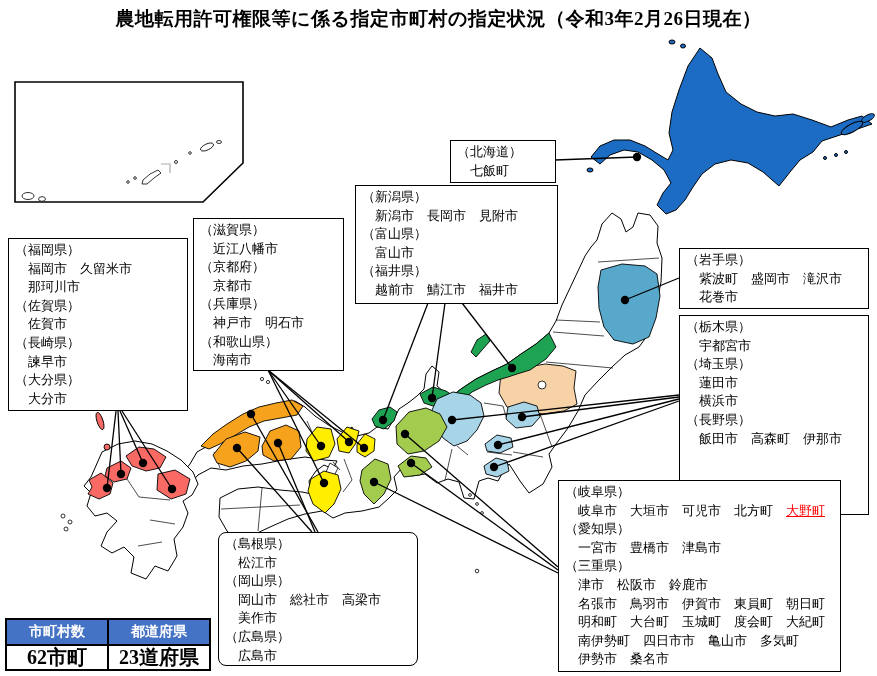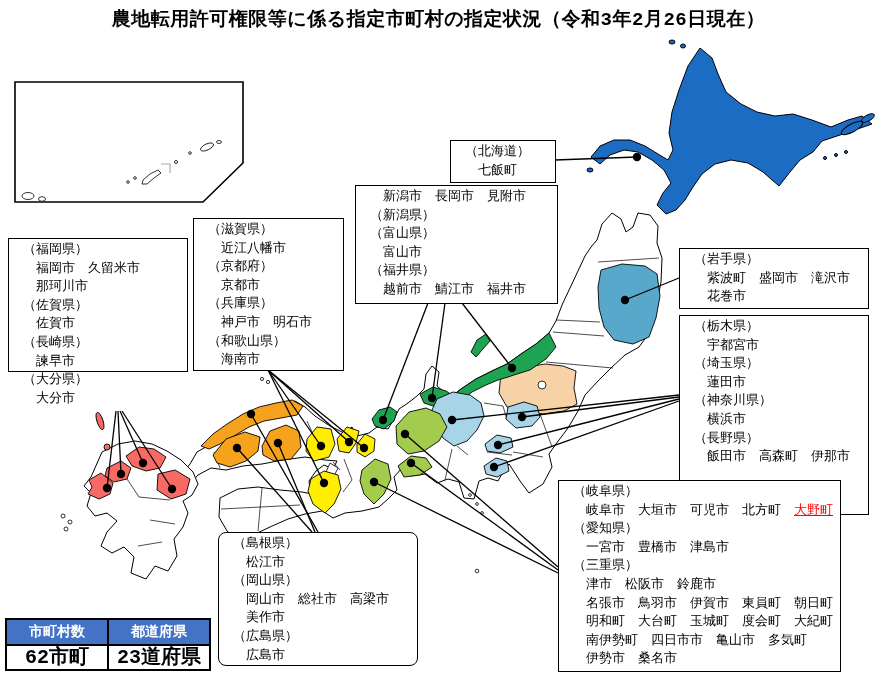--- a/index.html
+++ b/index.html
@@ -1,22 +1,22 @@
 <!DOCTYPE html>
 <html><head>
 <meta charset="utf-8">
 <style>
   html,body{margin:0;padding:0;background:#fff;}
   .stage{position:relative;width:877px;height:676px;background:#fff;overflow:hidden;
-         font-family:Liberation Mono, monospace;}
+         font-family:Liberation Serif, serif;}
   .title{position:absolute;top:6px;left:0;width:877px;text-align:center;
          font-size:19px;font-weight:bold;color:#000;letter-spacing:.5px;}
   svg.map{position:absolute;left:0;top:0;}
   .label-box{position:absolute;background:#fff;border:1.6px solid #000;
-             padding:2px 14px;box-sizing:border-box;font-size:13px;color:#000;}
+             padding:2px 6px;box-sizing:border-box;font-size:13px;color:#000;}
   .label-box .bl{white-space:pre;line-height:18.6px;height:18.6px;overflow:visible;}
   .hl-red{color:#f00;text-decoration:underline;}
   .sumtable{position:absolute;left:5px;top:618px;background:#000;padding:2px;
             display:grid;grid-template-columns:100px 100px;grid-auto-rows:auto;gap:2px;}
   .sumtable .hc{background:#4472C4;color:#fff;font-weight:bold;font-size:14px;
                 text-align:center;line-height:24px;height:24px;}
   .sumtable .vc{background:#fff;color:#000;font-weight:bold;font-size:20px;
                 text-align:center;line-height:23px;height:23px;}
 </style>
 </head>
@@ -214,57 +214,56 @@
         <circle cx="237" cy="448" r="4.2"></circle>
     </g>
   </svg>
 
   <div class="label-box" style="left:450px;top:140px;width:106px;height:43px;">
     <div class="bl">（北海道）</div>
     <div class="bl">　七飯町</div>
   </div>
 
   <div class="label-box" style="left:355px;top:185px;width:203px;height:119px;">
+    <div class="bl">（新潟県）</div>
     <div class="bl">　新潟市　長岡市　見附市</div>
-    <div class="bl">（新潟県）</div>
     <div class="bl">（富山県）</div>
     <div class="bl">　富山市</div>
     <div class="bl">（福井県）</div>
     <div class="bl">　越前市　鯖江市　福井市</div>
   </div>
 
   <div class="label-box" style="left:679px;top:248px;width:190px;height:61px;">
     <div class="bl">（岩手県）</div>
     <div class="bl">　紫波町　盛岡市　滝沢市</div>
     <div class="bl">　花巻市</div>
   </div>
 
   <div class="label-box" style="left:679px;top:315px;width:190px;height:200px;">
     <div class="bl">（栃木県）</div>
     <div class="bl">　宇都宮市</div>
     <div class="bl">（埼玉県）</div>
     <div class="bl">　蓮田市</div>
-    <div class="bl">（神奈川県）</div>
     <div class="bl">　横浜市</div>
     <div class="bl">（長野県）</div>
     <div class="bl">　飯田市　高森町　伊那市</div>
   </div>
 
   <div class="label-box" style="left:193px;top:218px;width:151px;height:153px;">
     <div class="bl">（滋賀県）</div>
     <div class="bl">　近江八幡市</div>
     <div class="bl">（京都府）</div>
     <div class="bl">　京都市</div>
     <div class="bl">（兵庫県）</div>
     <div class="bl">　神戸市　明石市</div>
     <div class="bl">（和歌山県）</div>
     <div class="bl">　海南市</div>
   </div>
 
-  <div class="label-box" style="left:8px;top:238px;width:180px;height:134px;">
+  <div class="label-box" style="left:8px;top:238px;width:180px;height:173px;">
     <div class="bl">（福岡県）</div>
     <div class="bl">　福岡市　久留米市</div>
     <div class="bl">　那珂川市</div>
     <div class="bl">（佐賀県）</div>
     <div class="bl">　佐賀市</div>
     <div class="bl">（長崎県）</div>
     <div class="bl">　諫早市</div>
     <div class="bl">（大分県）</div>
     <div class="bl">　大分市</div>
   </div>

